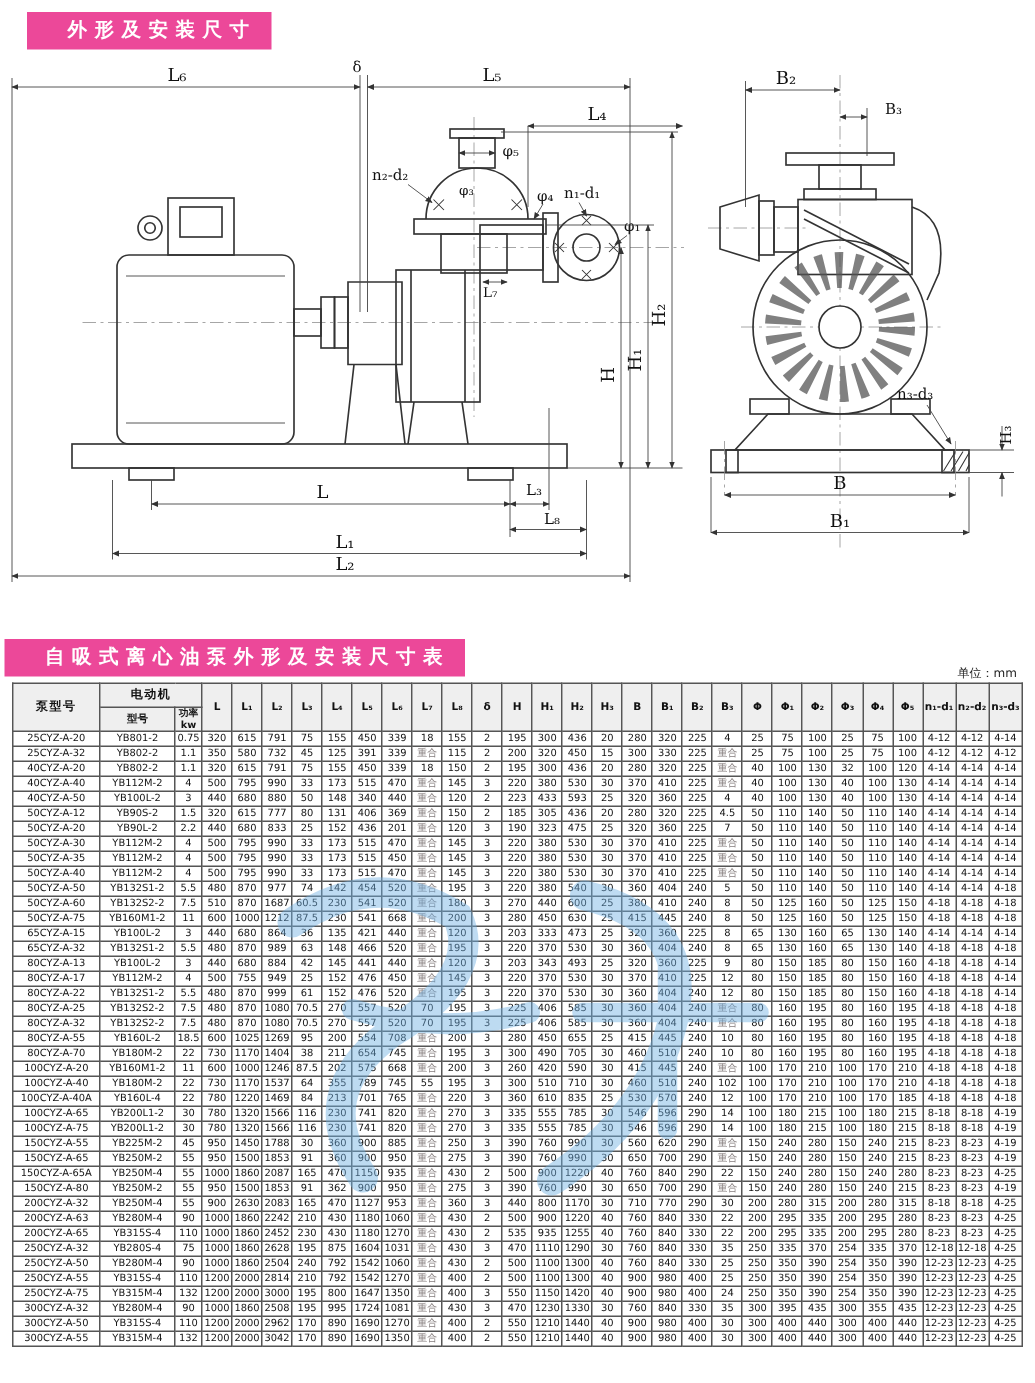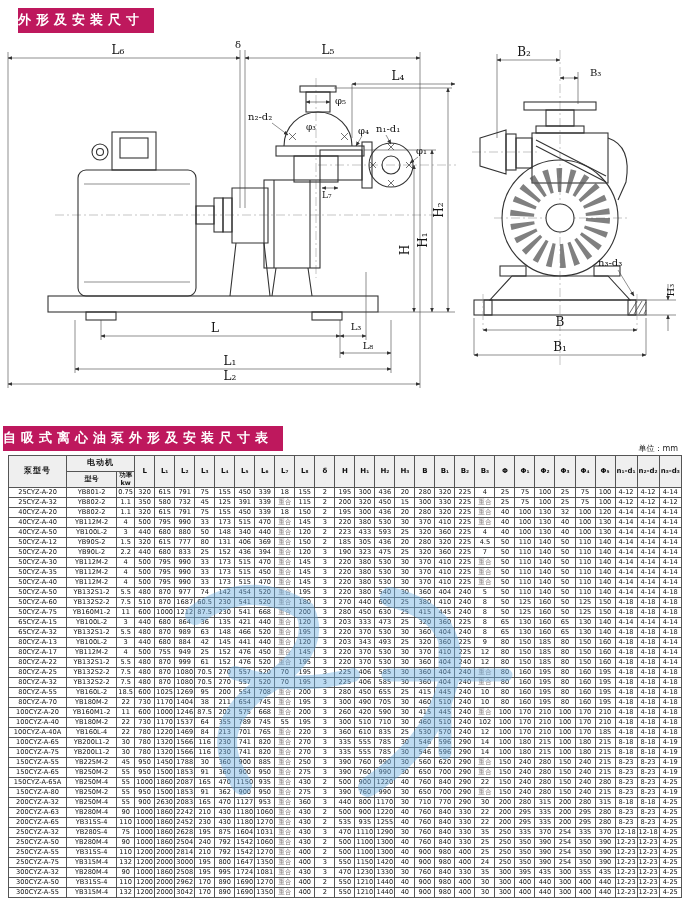--- a/index.html
+++ b/index.html
@@ -1,19 +1,19 @@
 <!DOCTYPE html>
 <html><head>
 <meta charset="utf-8">
 <style>
   html,body{margin:0;padding:0;}
   body{width:690px;height:922px;background:#ffffff;position:relative;overflow:hidden;
        font-family:"DejaVu Sans",sans-serif;color:#111;}
-  .badge{position:absolute;background:#be185d;color:#fff;font-weight:bold;
-         font-size:13px;letter-spacing:5px;padding:3px 10px 4px 0;white-space:nowrap;}
+  .badge{position:absolute;background:#ec4899;color:#fff;font-weight:bold;
+         font-size:13px;letter-spacing:5px;padding:3px 10px 4px 27px;white-space:nowrap;}
   #badge1{left:18px;top:8px;}
   #badge2{left:3px;top:426px;}
   .unit-note{position:absolute;right:12px;top:443px;font-size:8px;color:#222;}
   .drawings{position:absolute;left:0;top:38px;width:690px;height:386px;}
   svg{position:absolute;top:0;}
   #svg-side{left:0;}
   #svg-end{left:460px;}
   svg text{font-family:"DejaVu Serif",serif;font-size:12px;fill:#111;}
   svg text.t10{font-size:10px;}
   svg text.t9{font-size:9px;}
@@ -471,21 +471,21 @@
       <tr>
         <td>50CYZ-A-20</td>
         <td>YB90L-2</td>
         <td>2.2</td>
         <td>440</td>
         <td>680</td>
         <td>833</td>
         <td>25</td>
         <td>152</td>
         <td>436</td>
-        <td>394</td>
+        <td>201</td>
         <td class="ch">重合</td>
         <td>120</td>
         <td>3</td>
         <td>190</td>
         <td>323</td>
         <td>475</td>
         <td>25</td>
         <td>320</td>
         <td>360</td>
         <td>225</td>

